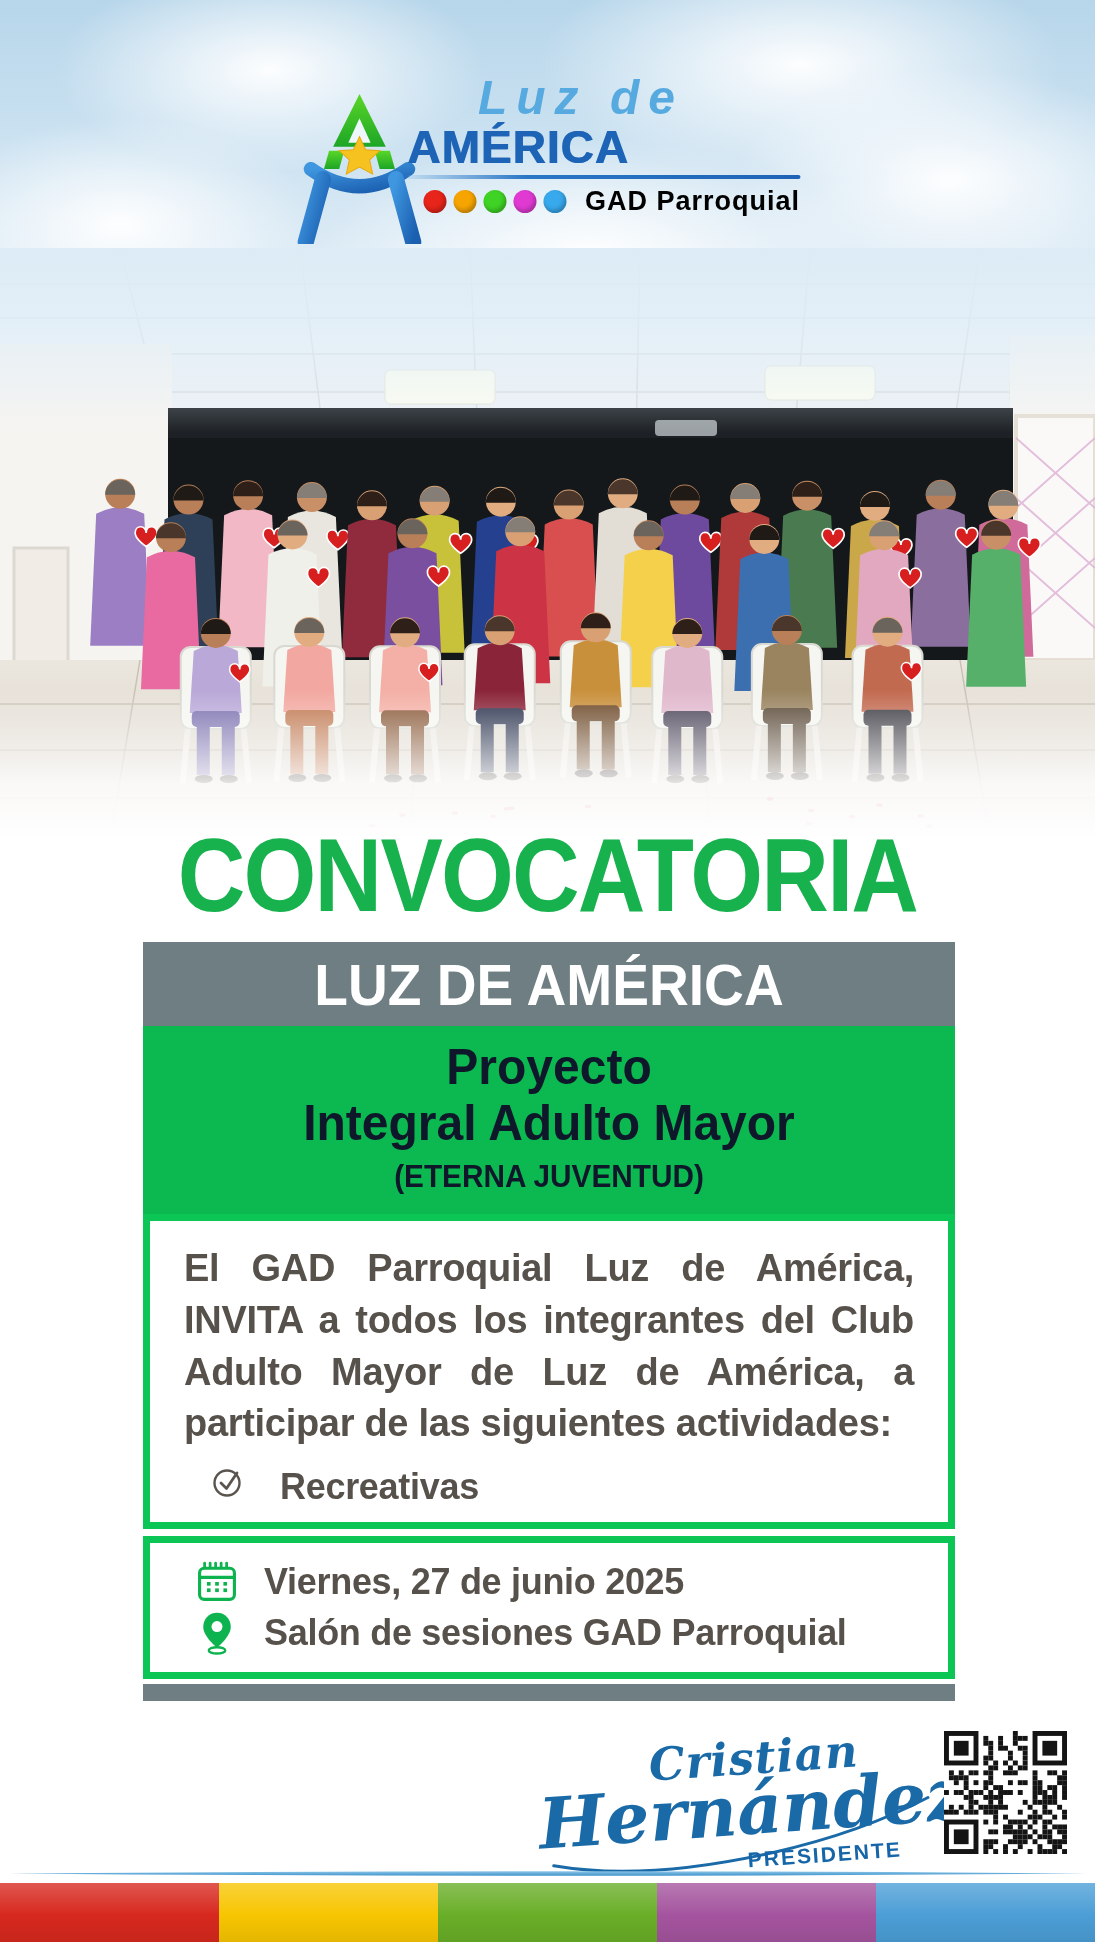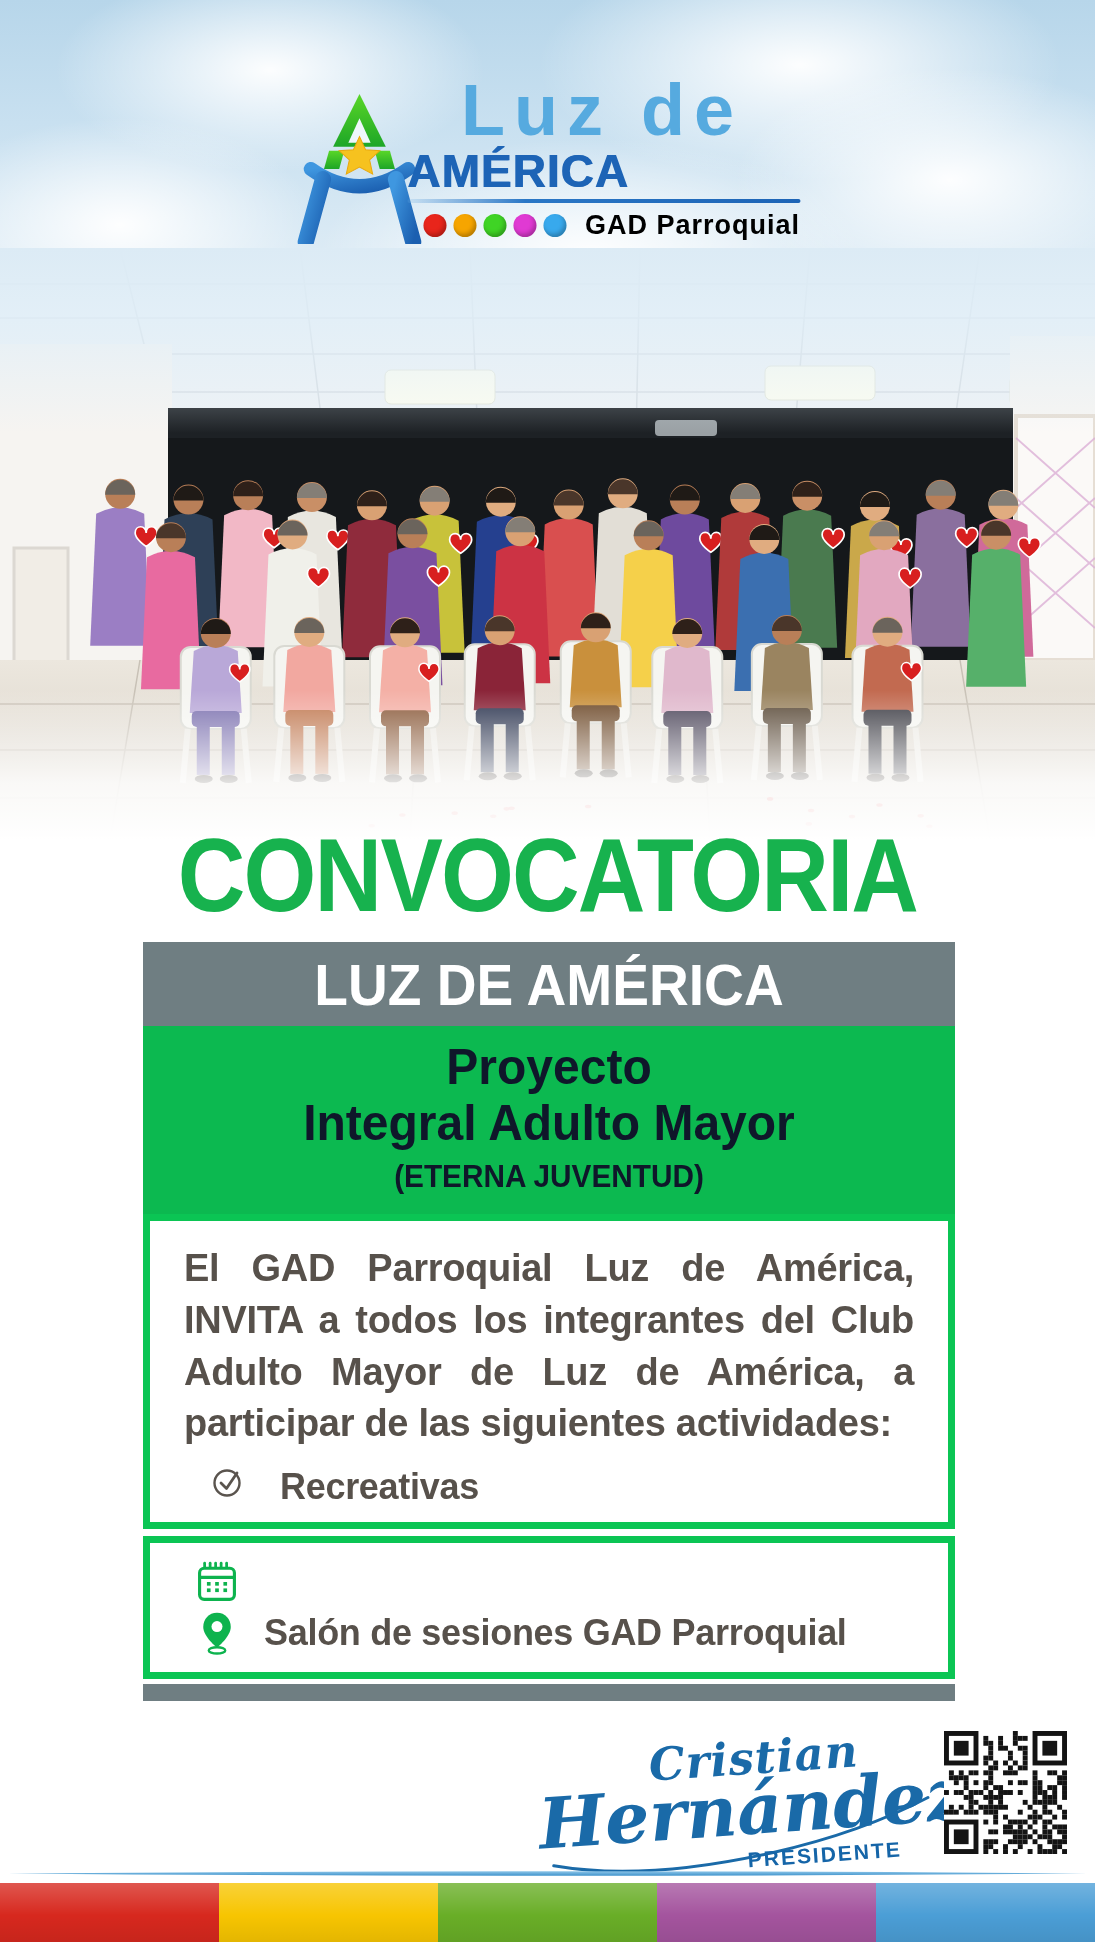--- a/index.html
+++ b/index.html
@@ -8,21 +8,21 @@
 
   
   .sky{position:absolute;left:0;top:0;width:1095px;height:560px;
        background:linear-gradient(180deg,#b7d6ea 0%,#c8e0f0 22%,#dcebf5 45%,#f2f8fb 68%,#ffffff 100%);}
   .cloud{position:absolute;background:radial-gradient(ellipse at center,rgba(255,255,255,.96) 0%,rgba(255,255,255,0) 66%);}
 
   
   .logo{position:absolute;top:74px;left:50%;transform:translateX(-50%);display:flex;align-items:flex-start;z-index:5;}
   .logo-emblem{width:128px;height:152px;margin-right:-16px;margin-top:18px;}
   .logo-text{display:flex;flex-direction:column;}
-  .brand-top{font-size:72px;font-weight:700;color:#56aadf;letter-spacing:9px;margin-left:54px;line-height:1;}
+  .brand-top{font-size:48px;font-weight:700;color:#56aadf;letter-spacing:9px;margin-left:71px;line-height:1;font-style:italic;}
   .brand-main{font-size:46px;font-weight:800;color:#1d64b6;letter-spacing:1px;line-height:1.02;margin-top:2px;
               text-shadow:1px 0 #1d64b6;}
   .brand-rule{height:4px;margin-top:4px;border-radius:3px;
               background:linear-gradient(90deg,rgba(120,180,230,.2),#2a77c6 30%,#1d64b6);}
   .brand-row{display:flex;align-items:center;margin-top:7px;margin-left:16px;}
   .dot{width:23px;height:23px;border-radius:50%;margin-right:7px;box-shadow:inset -2px -3px 4px rgba(0,0,0,.25);}
   .tagline{font-size:27px;font-weight:700;color:#000000;margin-left:12px;letter-spacing:1px;}
 
   
   .room{position:absolute;left:0;top:248px;width:1095px;height:592px;z-index:1;}
@@ -470,20 +470,21 @@
               <rect x="33" y="2" width="3" height="7" rx="1.5"></rect>
               <rect x="13" y="24" width="4" height="4"></rect>
                 <rect x="22" y="24" width="4" height="4"></rect>
                 <rect x="31" y="24" width="4" height="4"></rect>
               <rect x="13" y="31" width="4" height="4"></rect>
                 <rect x="22" y="31" width="4" height="4"></rect>
                 <rect x="31" y="31" width="4" height="4"></rect>
             </g>
           </svg>
         </span>
+        <span class="detail-text">Viernes, 27 de junio 2025</span>
       </div>
       <div class="detail-row">
         <span class="detail-icon">
           <svg width="44" height="44" viewBox="0 0 48 48">
             <ellipse cx="24" cy="43" rx="9" ry="3.4" fill="none" stroke="#0db34e" stroke-width="2.6"></ellipse>
             <path d="M24,2 C15,2 9,9 9,17.5 C9,28 24,40 24,40 C24,40 39,28 39,17.5 C39,9 33,2 24,2 Z" fill="#0db34e"></path>
             <circle cx="24" cy="17" r="6" fill="#ffffff"></circle>
           </svg>
         </span>
         <span class="detail-text">Salón de sesiones GAD Parroquial</span>

